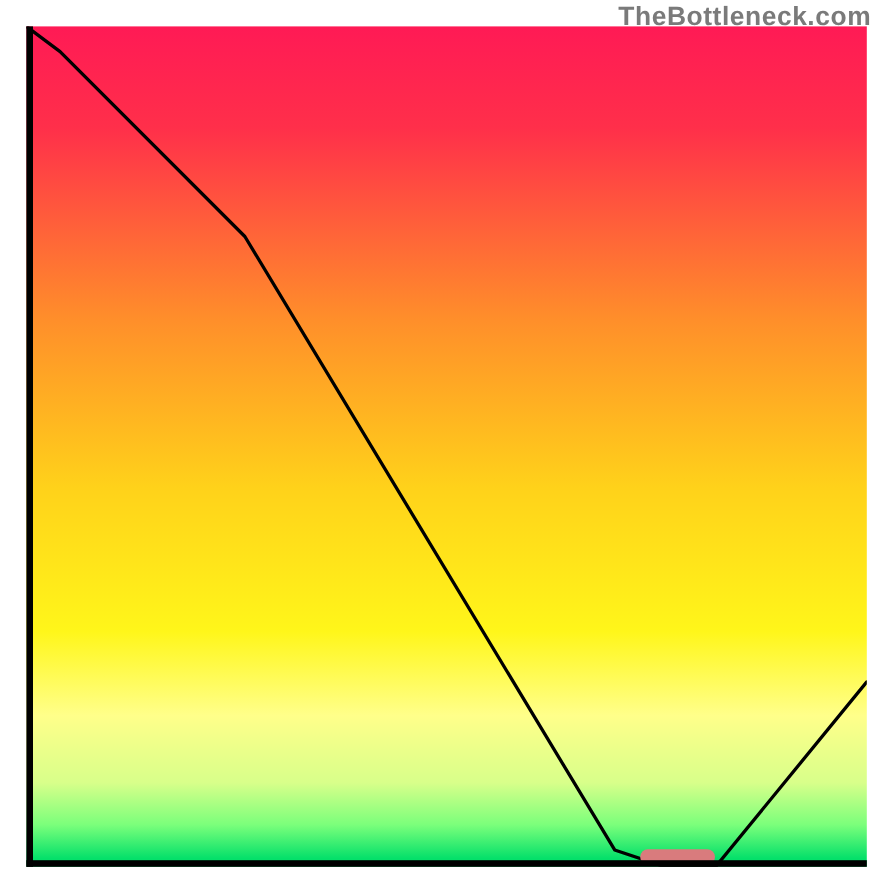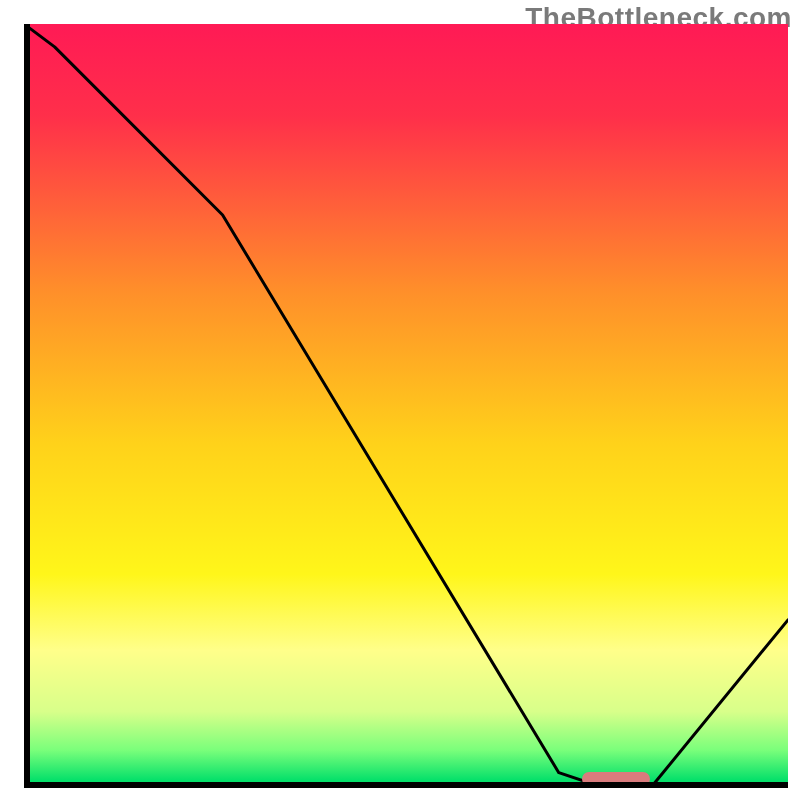--- a/index.html
+++ b/index.html
@@ -7,21 +7,21 @@
   .stage {
     position: relative;
     width: 800px;
     height: 800px;
   }
   .watermark {
     position: absolute;
     top: 2px;
     right: 8px;
     font-family: Arial, Helvetica, sans-serif;
-    font-size: 28px;
+    font-size: 24px;
     font-weight: 600;
     color: #7a7a7a;
     letter-spacing: 0.5px;
   }
   .plot-area {
     position: absolute;
     left: 24px;
     top: 24px;
     width: 764px;
     height: 764px;

